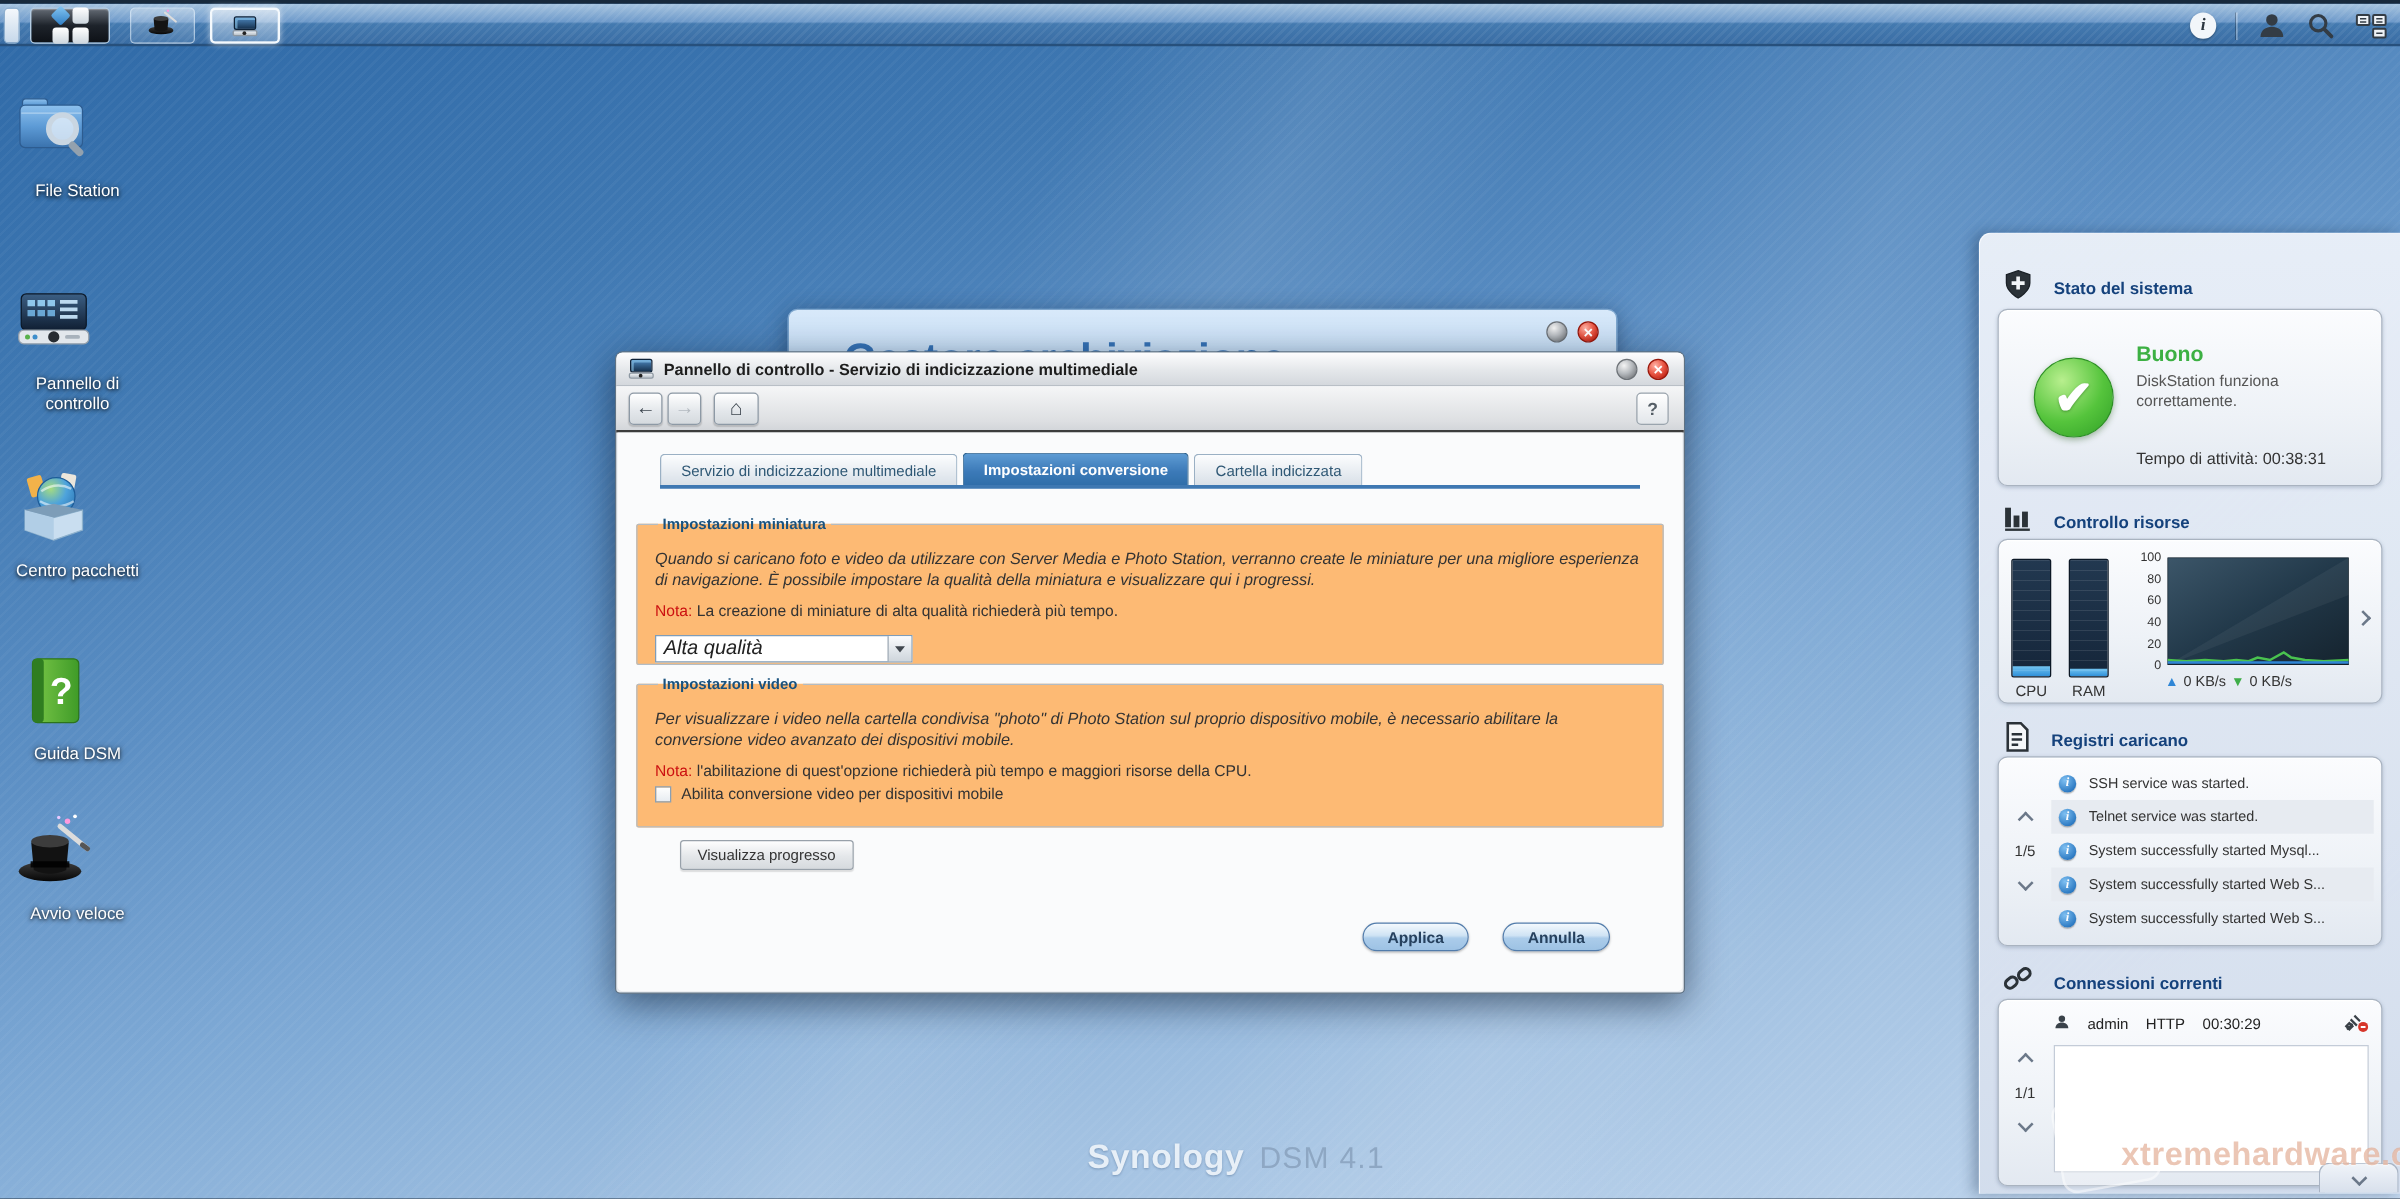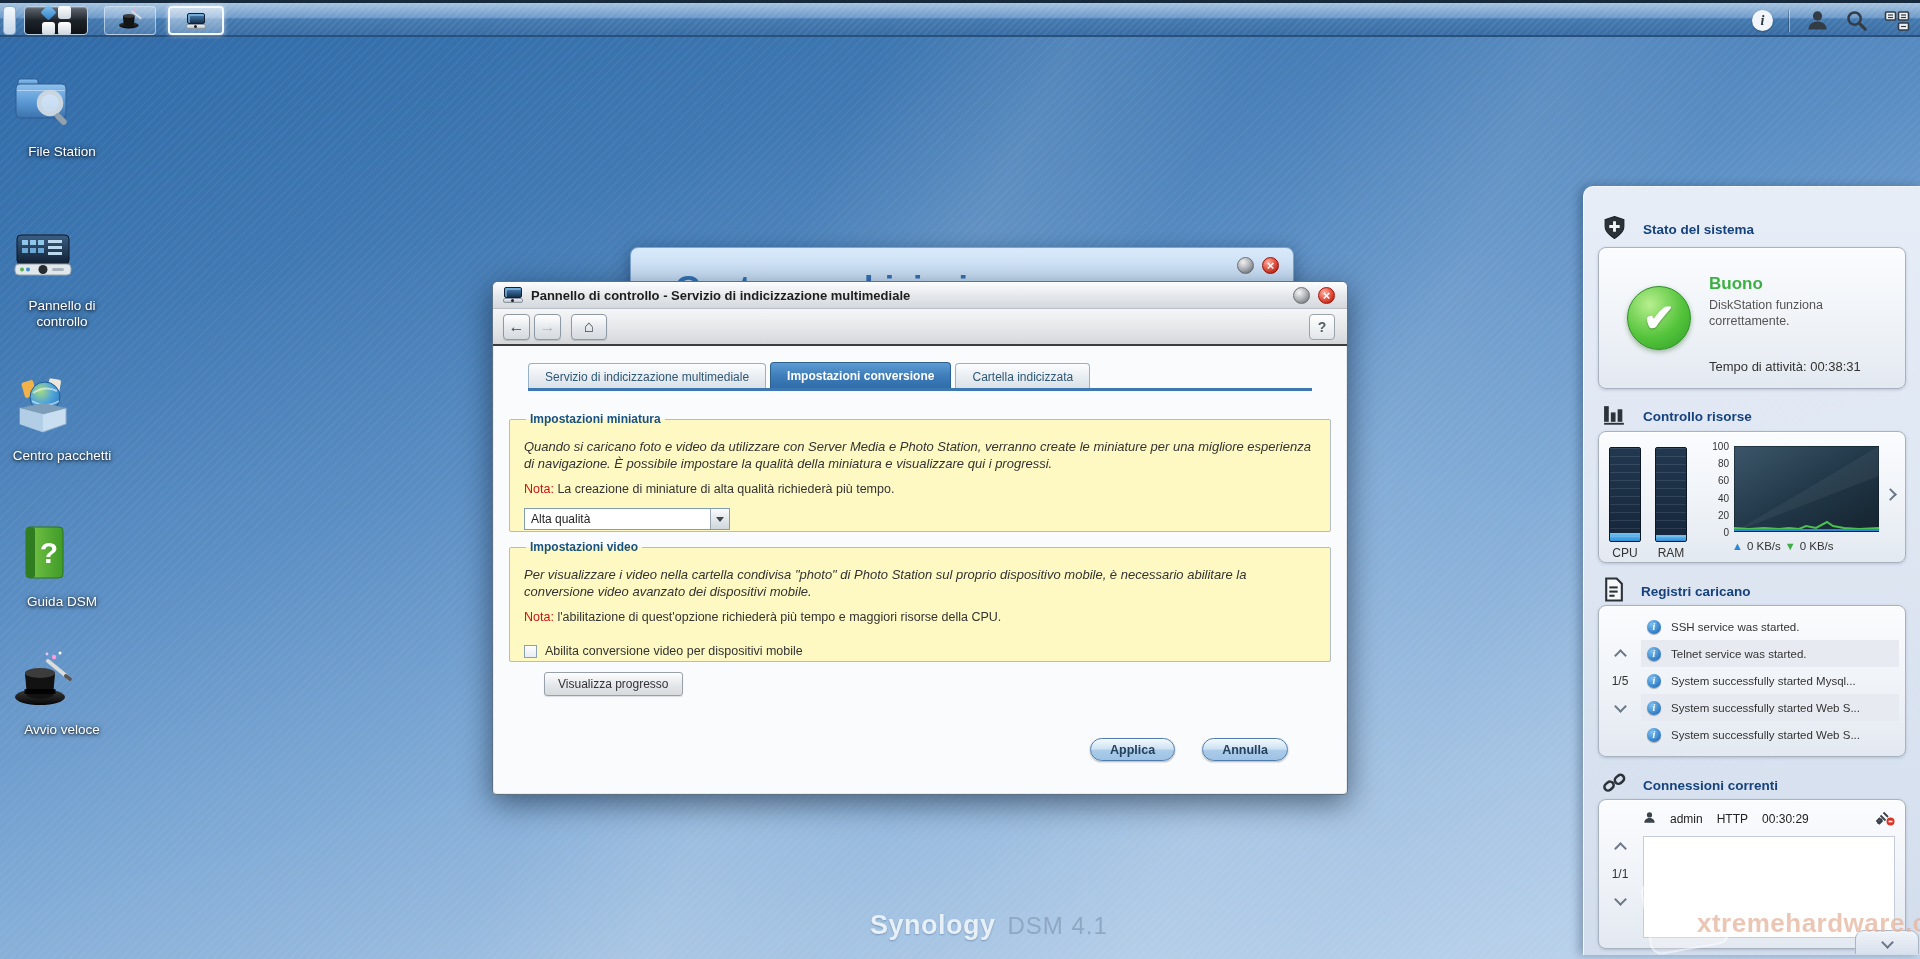--- a/index.html
+++ b/index.html
@@ -74,31 +74,31 @@
     font-size:16px;font-weight:bold;color:#3e4750;box-shadow:0 1px 1px rgba(0,0,0,.15);}
   .nav-btn.disabled{color:#b4bac0;cursor:default;}
   .dlg-content{position:absolute;left:1px;right:1px;top:64px;bottom:1px;background:#fafbfc;border-radius:0 0 4px 4px;}
   .tabs{position:absolute;left:34px;top:16px;display:flex;align-items:flex-end;text-align:center;}
   .tab{height:26px;display:flex;align-items:center;padding:0 16px;margin-right:4px;cursor:pointer;
     border:1px solid #9ab0c4;border-bottom:none;border-radius:4px 4px 0 0;
     background:linear-gradient(180deg,#fcfdfe,#e2e8ee 70%,#d8dfe6);color:#2f5875;font-size:12px;white-space:nowrap;}
   .tab.active{background:linear-gradient(180deg,#5d9bd3,#3c7ab8 55%,#2e6da8);color:#fff;font-weight:bold;border-color:#2a618f;height:27px;}
   .tabline{position:absolute;left:34px;right:34px;top:42px;height:3px;background:#3e78b2;}
   fieldset.grp{position:absolute;left:15px;right:15px;margin:0;padding:4px 14px 10px 14px;
-    border:1px solid #b3bcc4;border-radius:2px;background:#fef9c3;}
+    border:1px solid #b3bcc4;border-radius:2px;background:#fdba74;}
   fieldset.grp legend{font-size:12px;font-weight:bold;color:#19527f;padding:0 4px;margin-left:2px;}
   .grp p{margin:8px 0 0 0;font-size:13px;line-height:17px;color:#333;font-style:italic;}
   .note-line{margin-top:10px;font-size:12.5px;color:#333;}
   .note-label{color:#cc1111;}
   .combo{margin-top:12px;width:206px;height:22px;border:1px solid #7f9db9;background:#fff;display:flex;align-items:center;cursor:pointer;}
-  .combo .val{flex:1;padding:0 6px;font-size:12px;color:#222;}
+  .combo .val{flex:1;padding:0 6px;font-size:16px;color:#222;font-style:italic;}
   .combo .arrow-btn{width:19px;height:20px;border-left:1px solid #9aa6b2;display:flex;align-items:center;justify-content:center;
     background:linear-gradient(180deg,#fbfcfd,#dfe4e9 60%,#cfd6dc);}
   .combo .arrow-btn i{width:0;height:0;border-left:4px solid transparent;border-right:4px solid transparent;border-top:5px solid #40474e;}
-  .cbx-row{margin-top:20px;display:flex;align-items:center;gap:8px;cursor:pointer;}
+  .cbx-row{margin-top:4px;display:flex;align-items:center;gap:8px;cursor:pointer;}
   .cbx{width:13px;height:13px;border:1px solid #8aa0b4;background:linear-gradient(180deg,#fefefe,#e7ecf1);}
   .cbx-label{font-size:12.5px;color:#333;}
   .gbtn{position:absolute;height:24px;padding:0 13px;border:1px solid #98a1aa;border-radius:3px;cursor:pointer;
     background:linear-gradient(180deg,#fefefe,#e4e7ea 55%,#d6dade);color:#333;font-size:12px;
     display:flex;align-items:center;box-shadow:0 1px 1px rgba(0,0,0,.12);}
   .pill{height:23px;padding:0 19px;border-radius:12px;border:1px solid #527cab;cursor:pointer;
     background:linear-gradient(180deg,#f4f9fd,#cfe3f4 45%,#abccea 55%,#9dc2e4);
     color:#26415e;font-size:12.5px;display:flex;align-items:center;box-shadow:0 1px 2px rgba(0,0,0,.3);font-weight:bold;}
   .pillrow{position:absolute;right:58px;top:392px;display:flex;gap:27px;}
   .help-btn{position:absolute;right:12px;top:5px;width:26px;height:26px;border:1px solid #9aa4ad;border-radius:4px;cursor:pointer;

